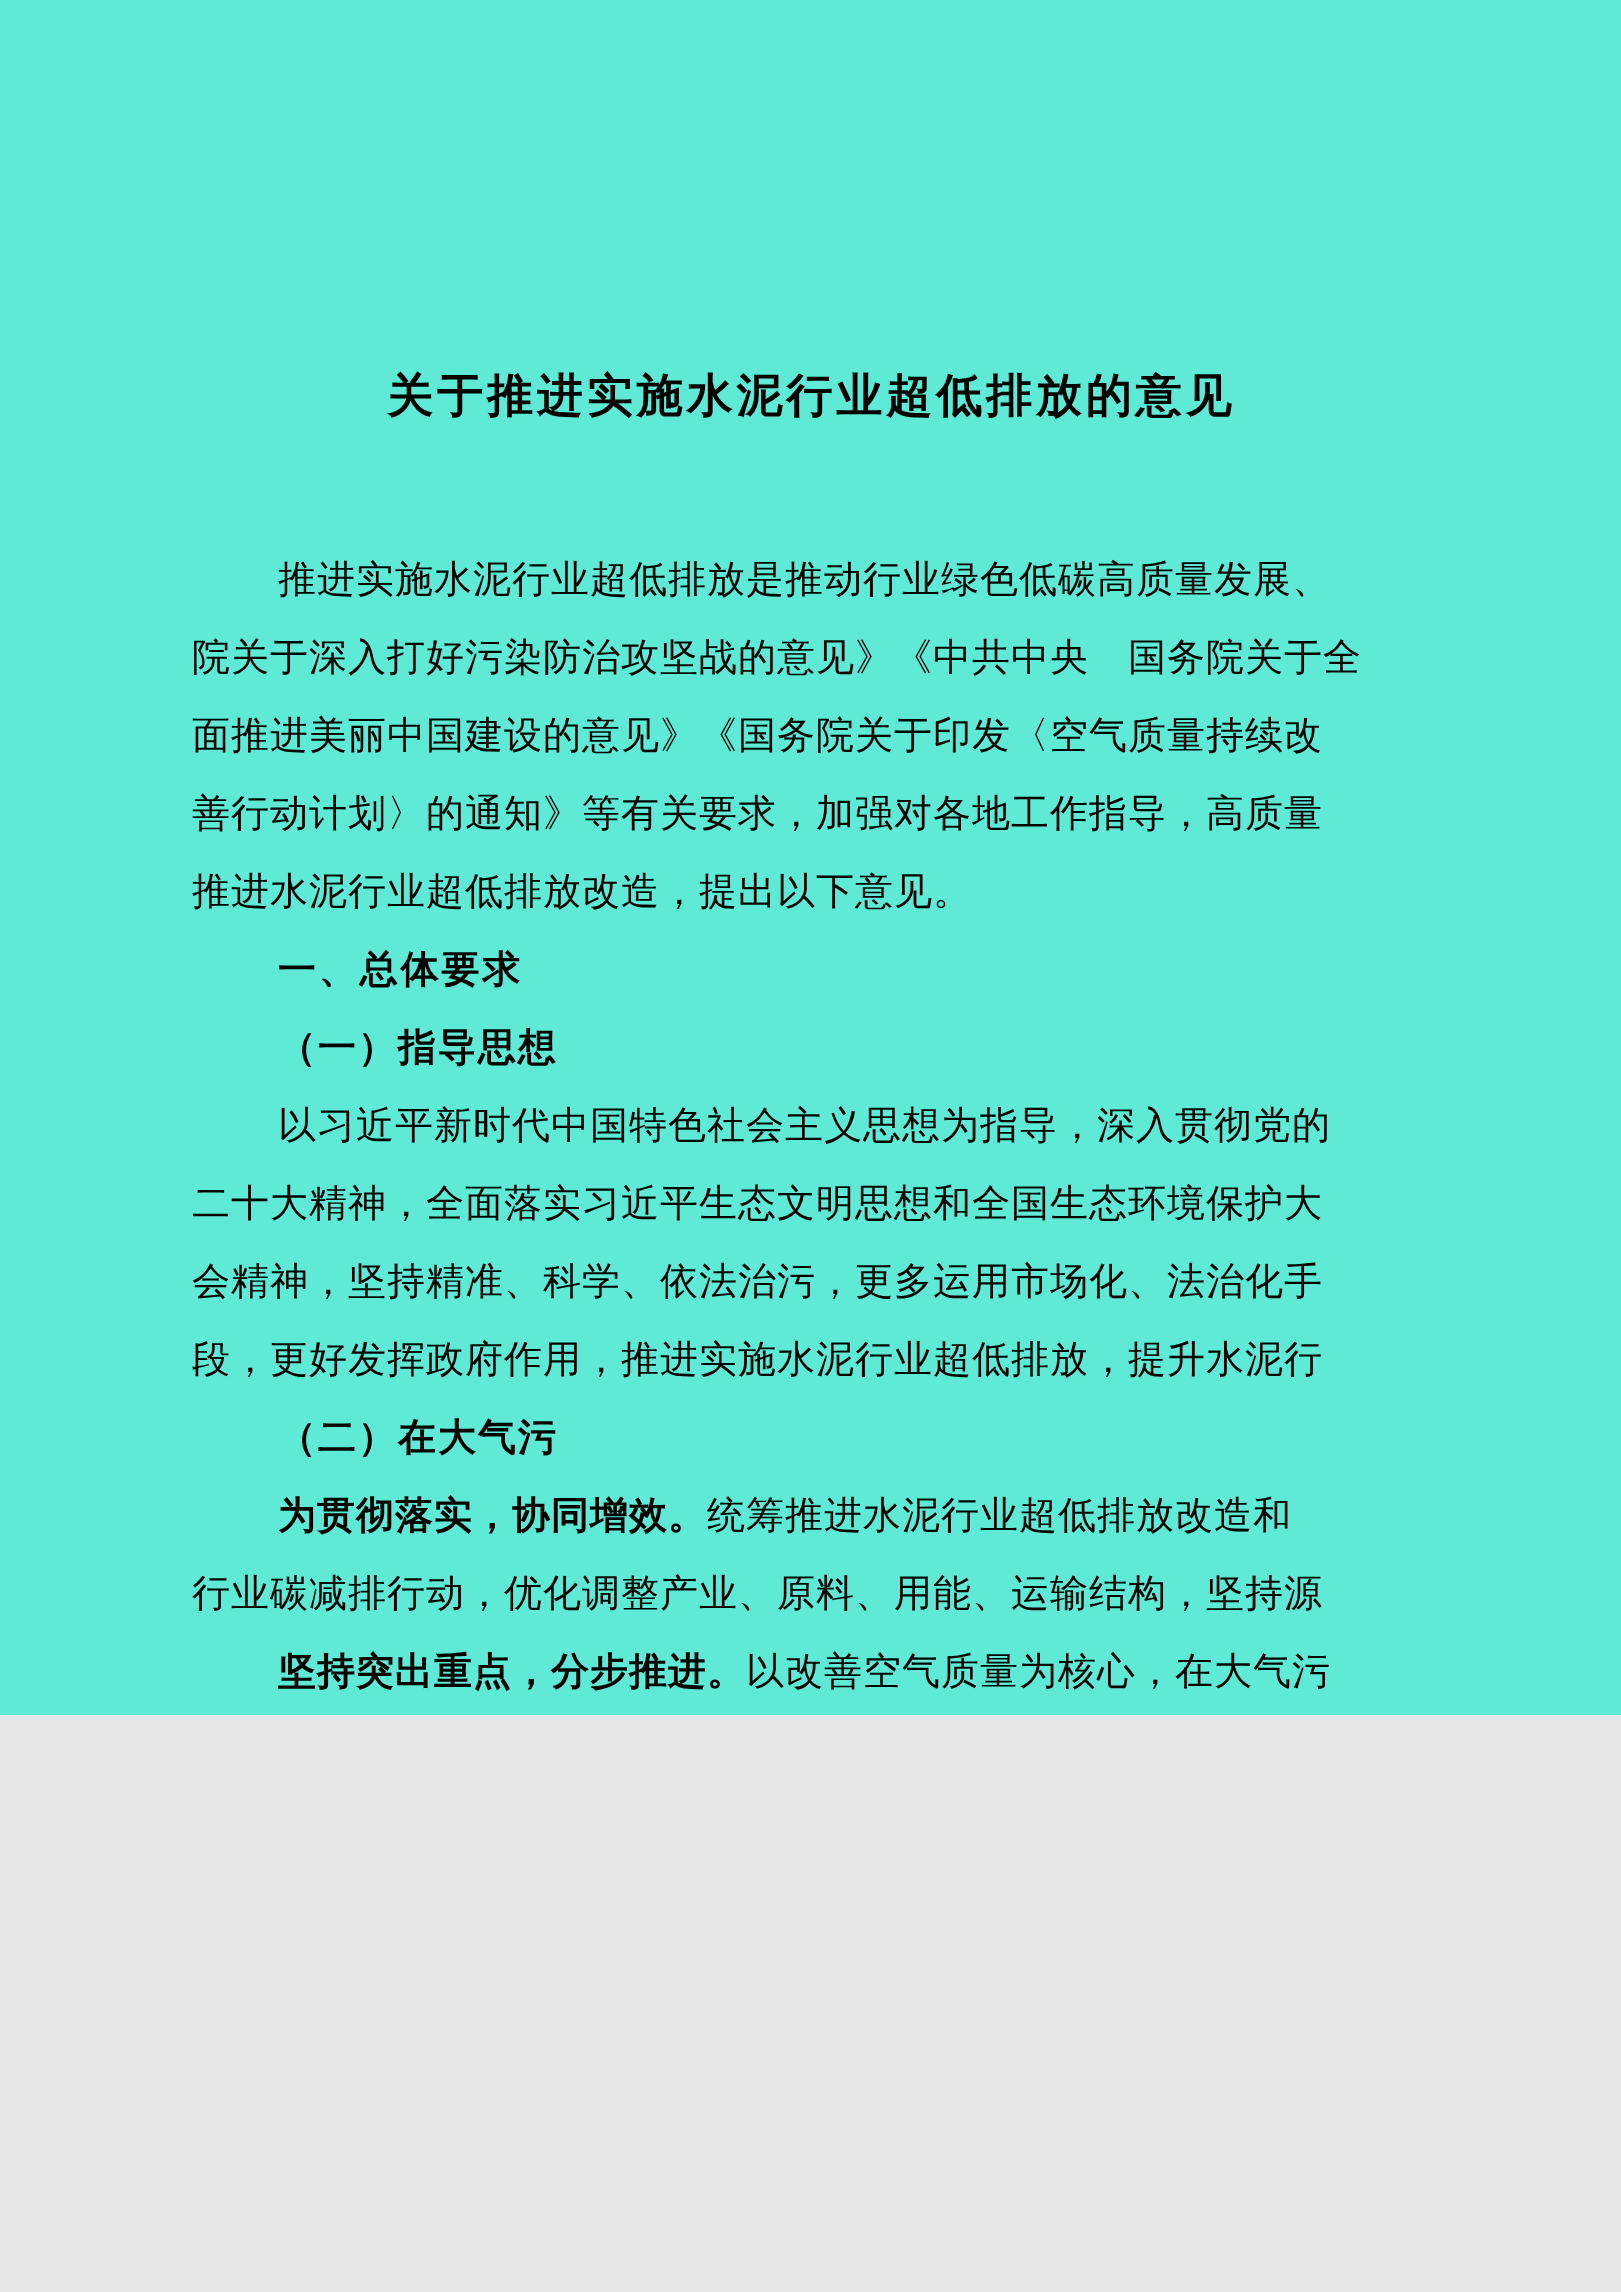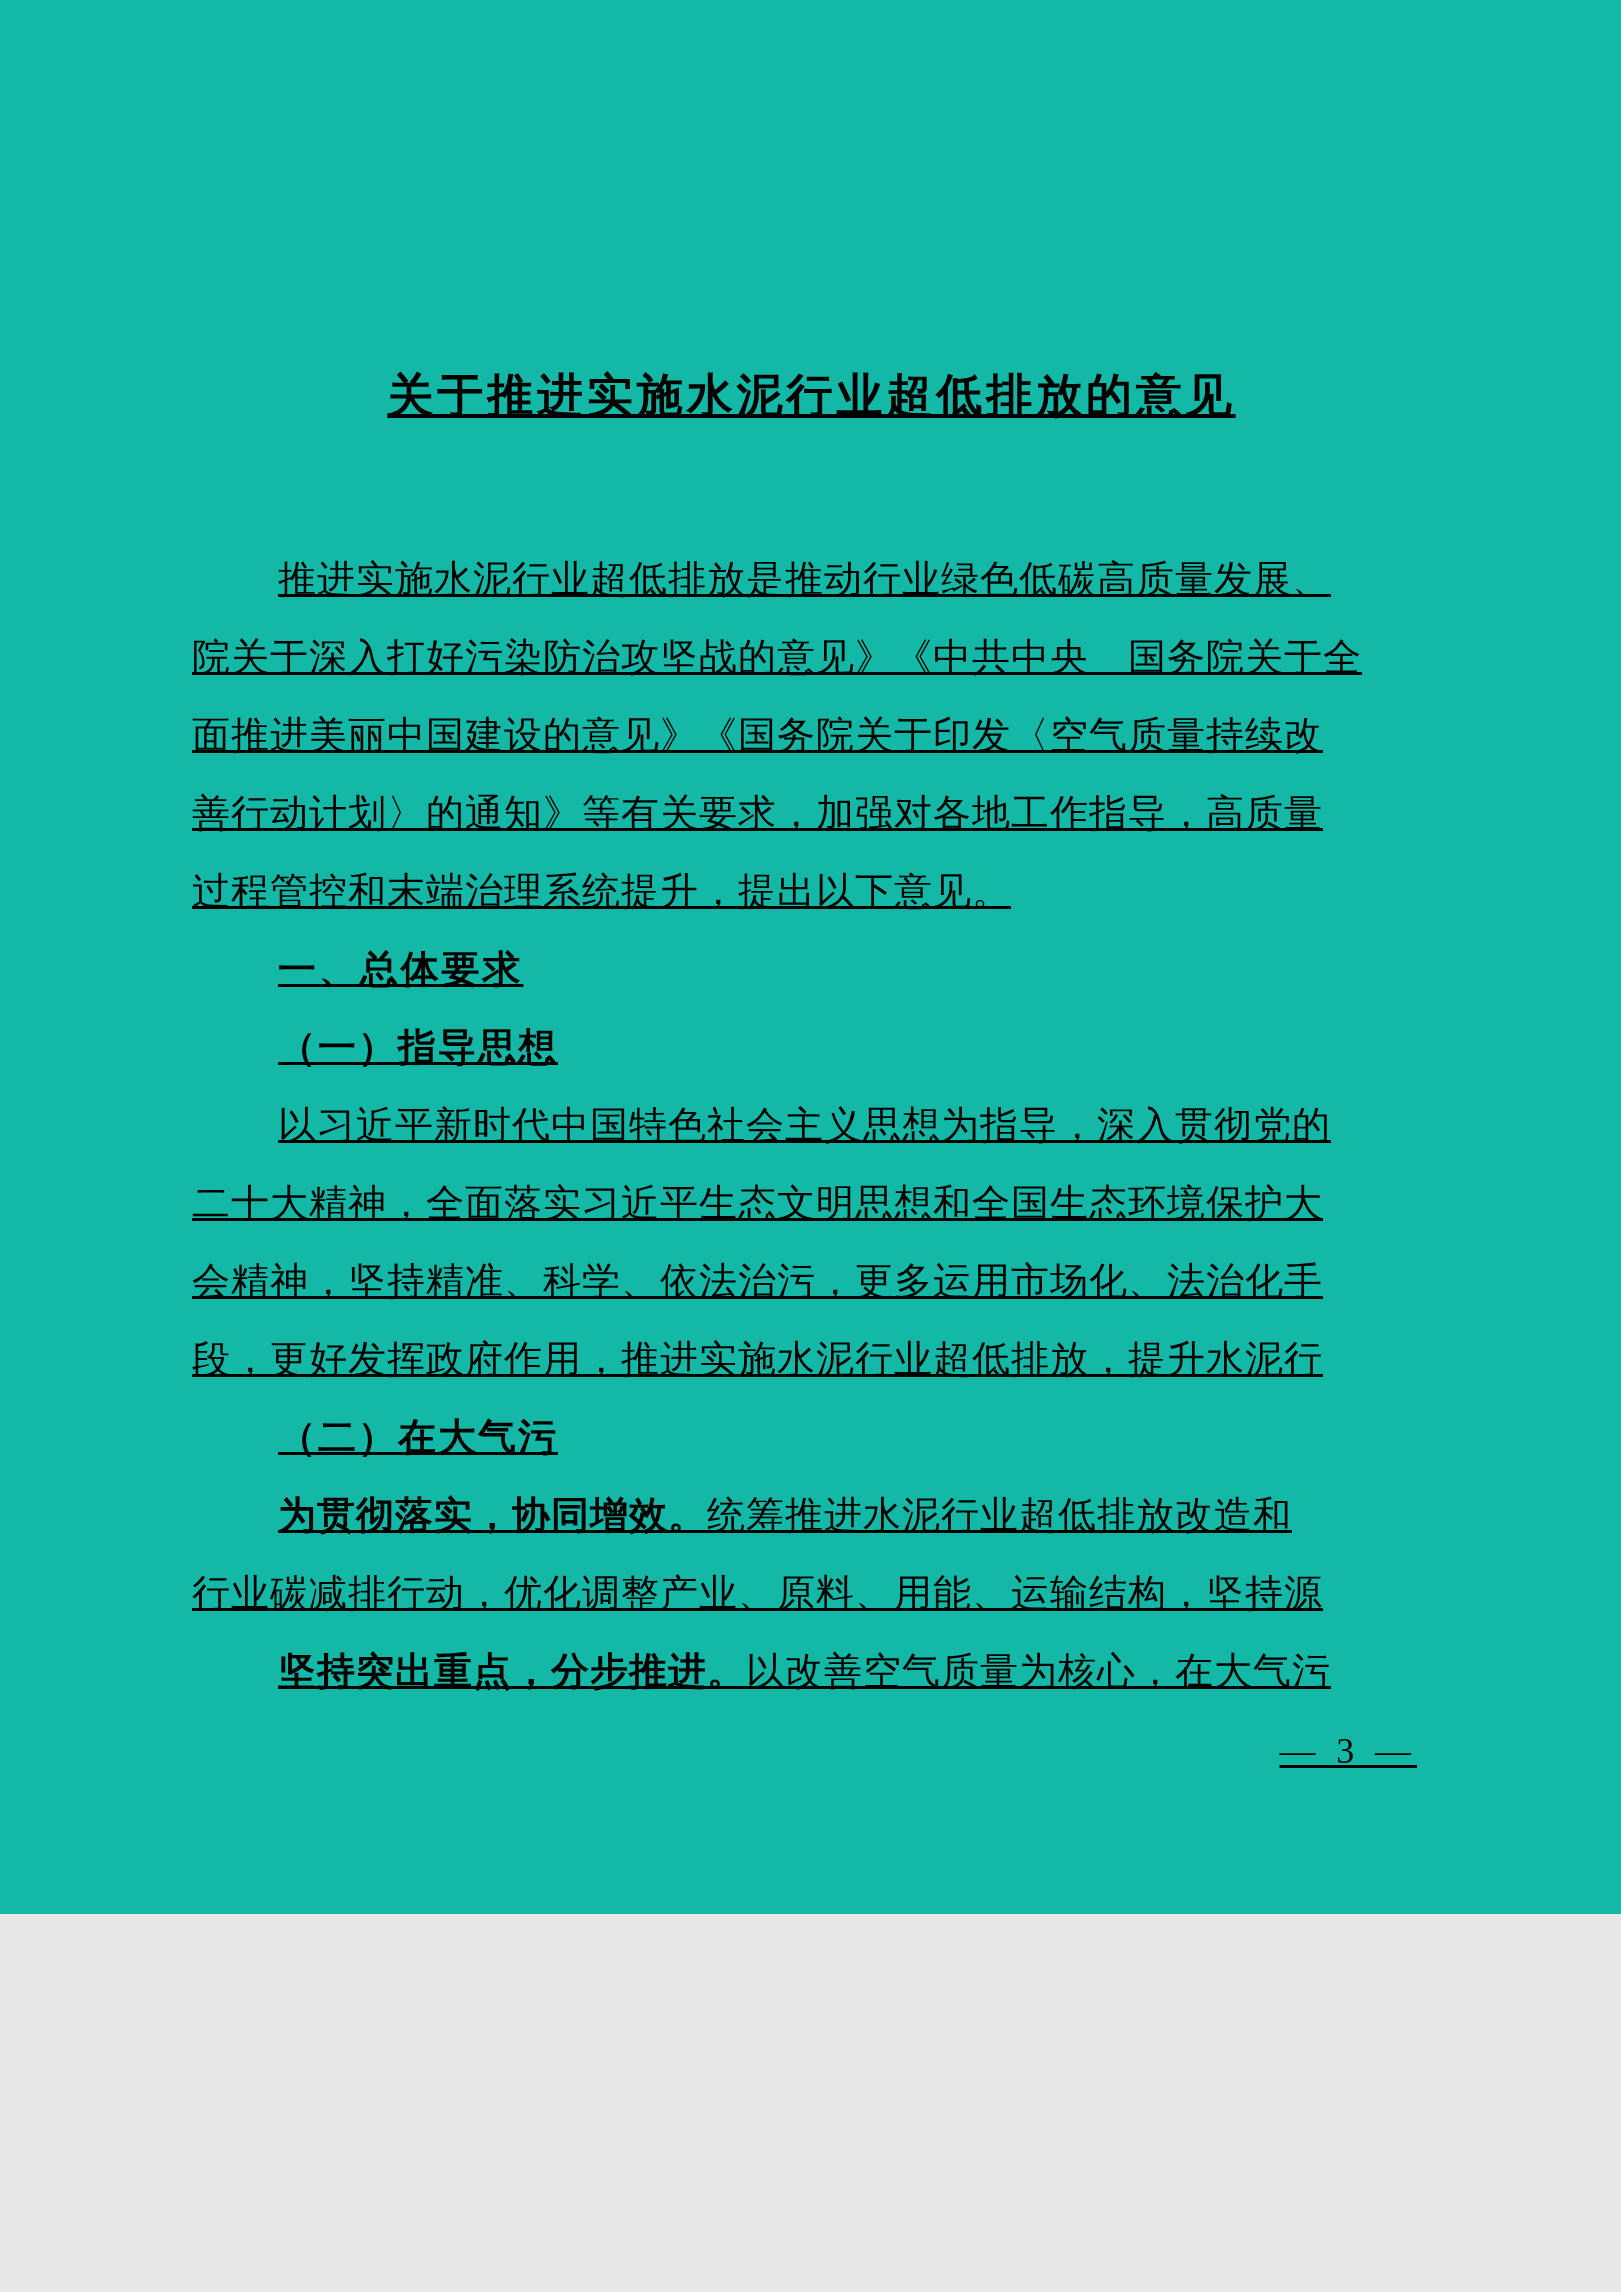--- a/index.html
+++ b/index.html
@@ -3,27 +3,26 @@
 <meta charset="utf-8">
 <style>
   html, body {
     margin: 0;
     padding: 0;
     background: #e8e8e8;
   }
   .page {
     position: relative;
     width: 1621px;
-    height: 1914px;
+    height: 1715px;
     margin: 0 auto;
-    background: #14b8a6;
+    background: #5eead4;
     color: #000000;
     font-family: "Liberation Serif", serif;
     overflow: hidden;
-    text-decoration: underline;
   }
   .content {
     padding: 0 190px 0 192px;
   }
   .doc-title {
     margin: 0;
     padding-top: 365px;
     text-align: center;
     font-family: "Liberation Sans", sans-serif;
     font-weight: 700;
@@ -74,21 +73,21 @@
   <div class="content">
 
     <h1 class="doc-title">关于推进实施水泥行业超低排放的意见</h1>
 
     <div class="body-text">
 
       <div class="line indent">推进实施水泥行业超低排放是推动行业绿色低碳高质量发展、</div>
       <div class="line">院关于深入打好污染防治攻坚战的意见》《中共中央　国务院关于全</div>
       <div class="line">面推进美丽中国建设的意见》《国务院关于印发〈空气质量持续改</div>
       <div class="line">善行动计划〉的通知》等有关要求，加强对各地工作指导，高质量</div>
-      <div class="line">过程管控和末端治理系统提升，提出以下意见。</div>
+      <div class="line">推进水泥行业超低排放改造，提出以下意见。</div>
 
       <div class="line indent sec-heading">一、总体要求</div>
 
       <div class="line indent sub-heading">（一）指导思想</div>
 
       <div class="line indent">以习近平新时代中国特色社会主义思想为指导，深入贯彻党的</div>
       <div class="line">二十大精神，全面落实习近平生态文明思想和全国生态环境保护大</div>
       <div class="line">会精神，坚持精准、科学、依法治污，更多运用市场化、法治化手</div>
       <div class="line">段，更好发挥政府作用，推进实施水泥行业超低排放，提升水泥行</div>
 

